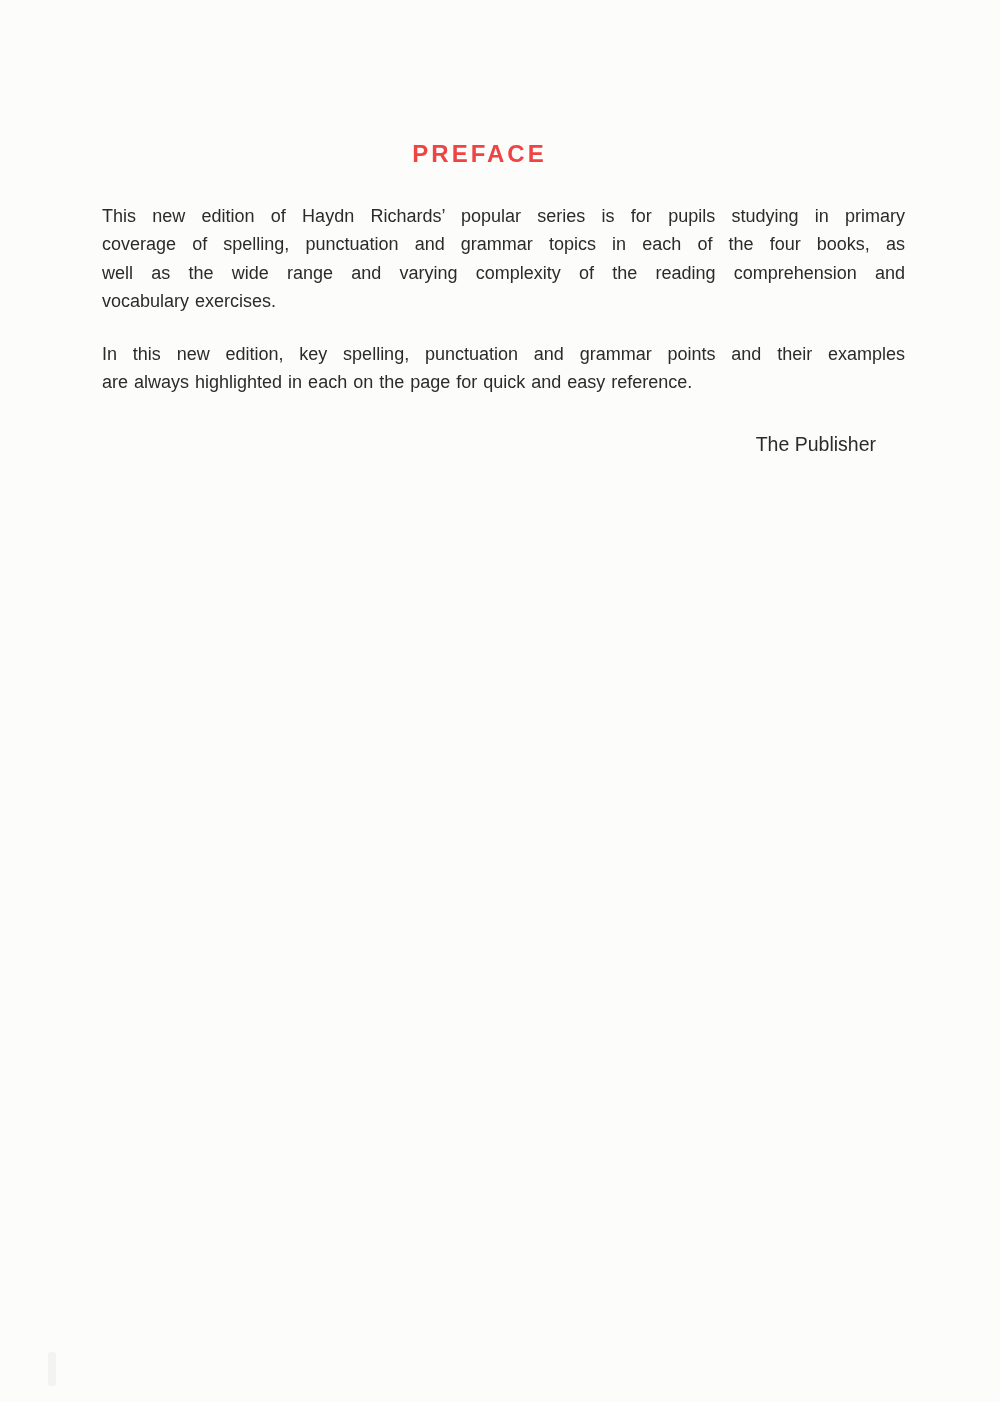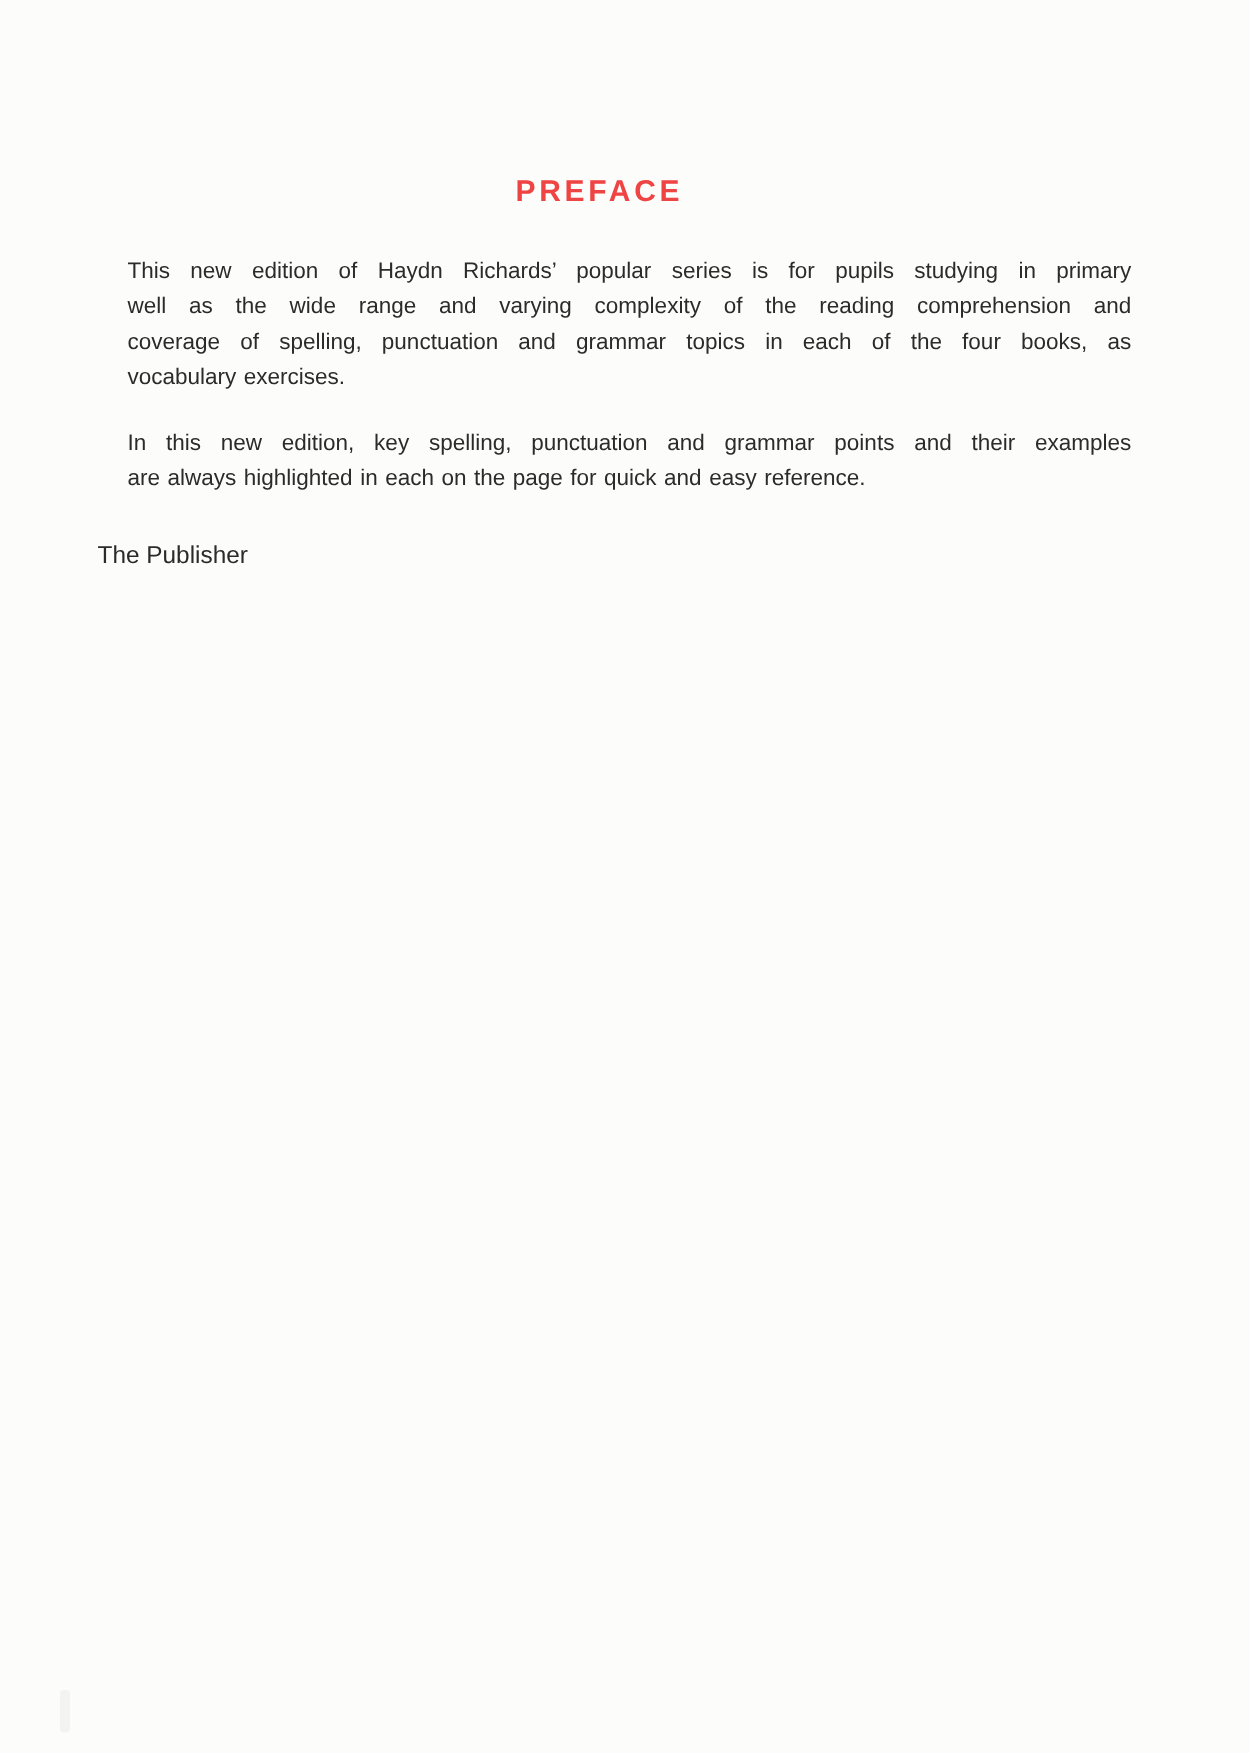--- a/index.html
+++ b/index.html
@@ -47,20 +47,21 @@
     text-align: justify;
     text-align-last: left;
   }
   .publisher {
     position: absolute;
     left: 78px;
     width: 798px;
     top: 430px;
     font-size: 19.5px;
     line-height: 28.4px;
+    text-align: right;
     padding-right: 5px;
   }
   .smudge {
     position: absolute;
     left: 48px;
     top: 1352px;
     width: 8px;
     height: 34px;
     background: #f3f3f1;
     border-radius: 3px;
@@ -68,22 +69,22 @@
 </style>
 </head>
 <body>
 
 <div class="page">
 
   <h1 class="title">PREFACE</h1>
 
   <div class="para para-1">
     <div class="line">This new edition of Haydn Richards’ popular series is for pupils studying in primary</div>
+    <div class="line">coverage of spelling, punctuation and grammar topics in each of the four books, as</div>
     <div class="line">well as the wide range and varying complexity of the reading comprehension and</div>
-    <div class="line">coverage of spelling, punctuation and grammar topics in each of the four books, as</div>
     <div class="line last">vocabulary exercises.</div>
   </div>
 
   <div class="para para-2">
     <div class="line">In this new edition, key spelling, punctuation and grammar points and their examples</div>
     <div class="line last">are always highlighted in each on the page for quick and easy reference.</div>
   </div>
 
   <div class="publisher">The Publisher</div>
 

